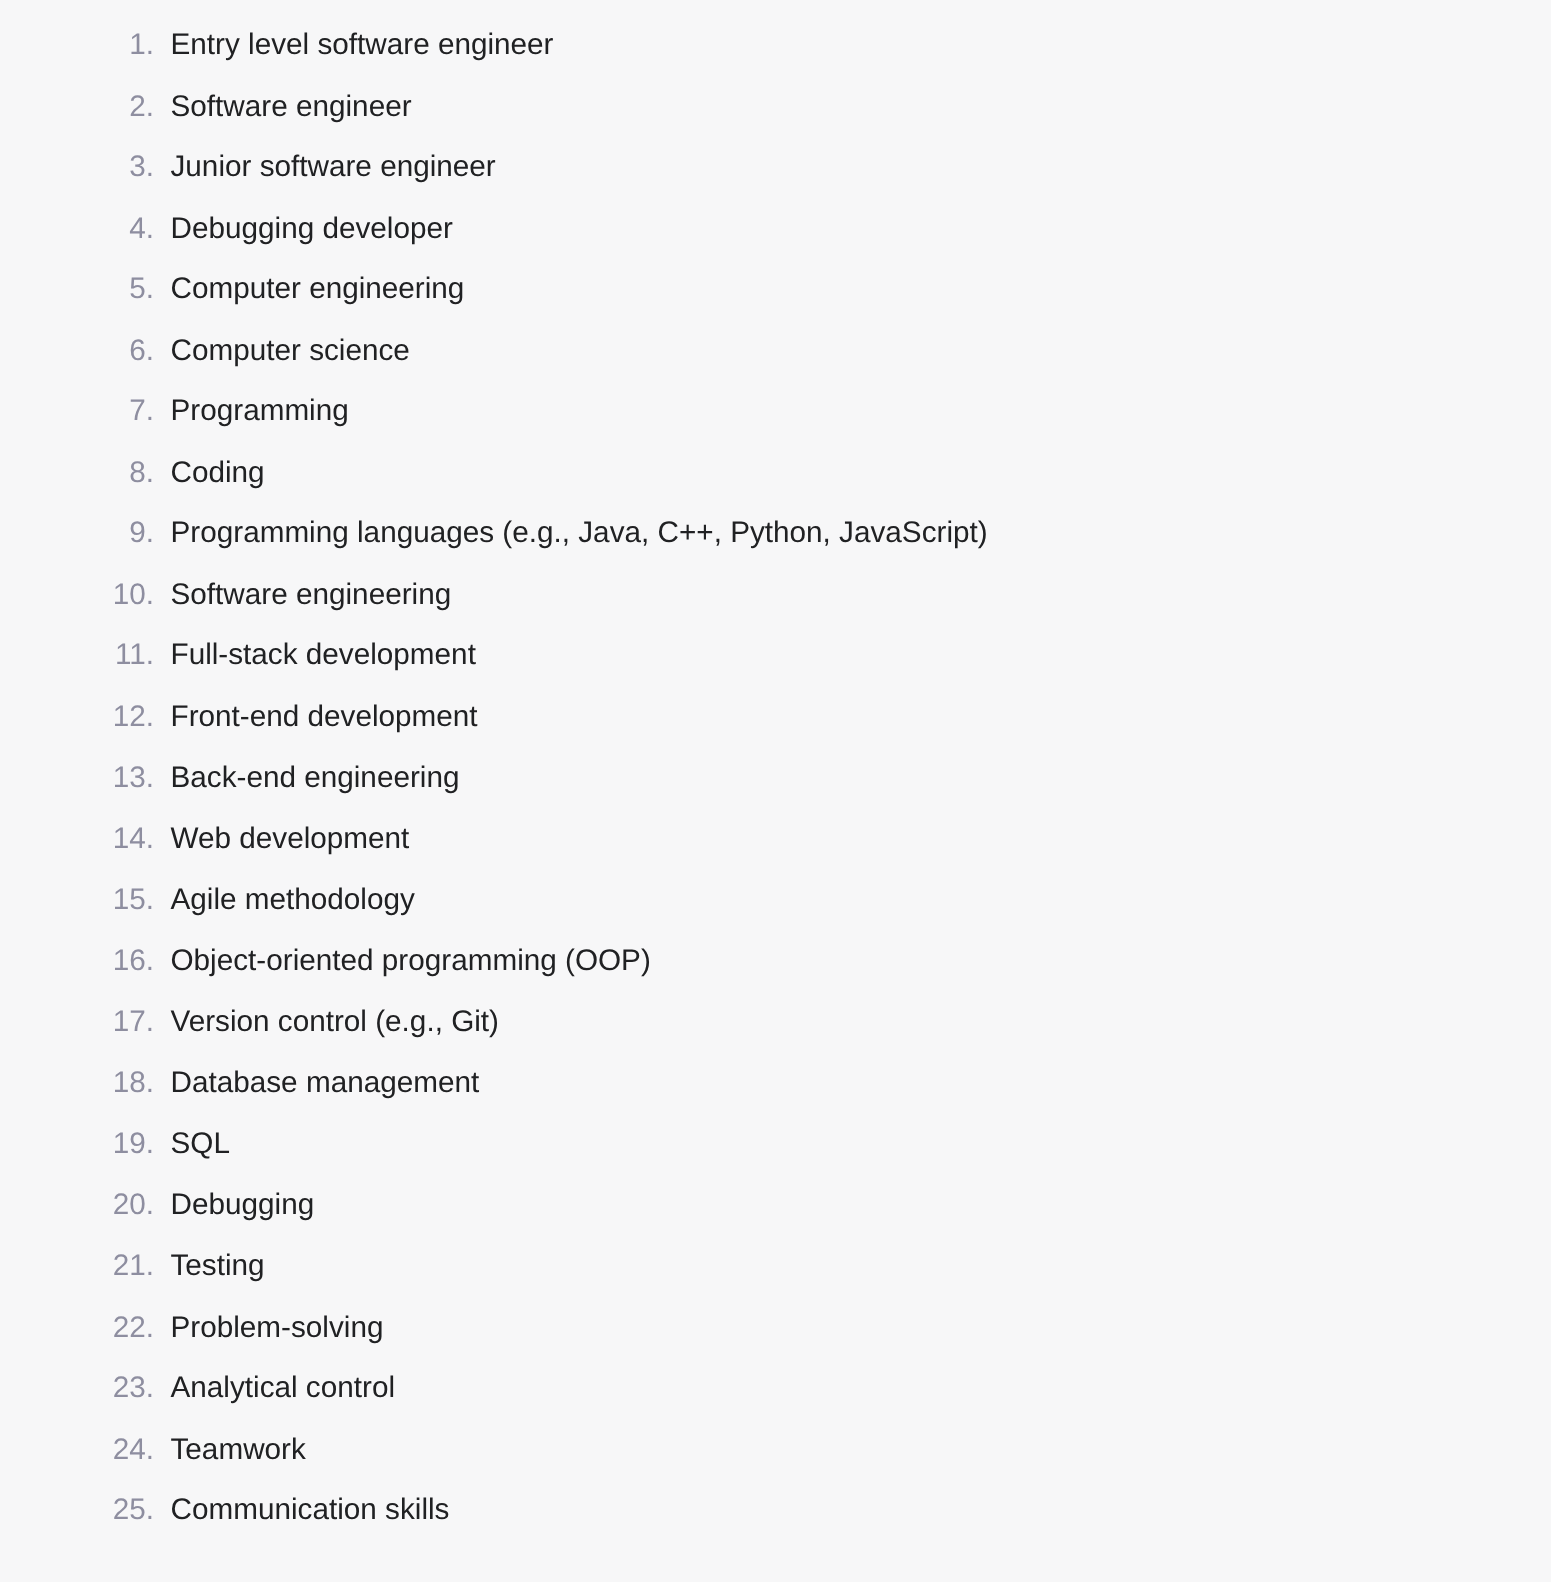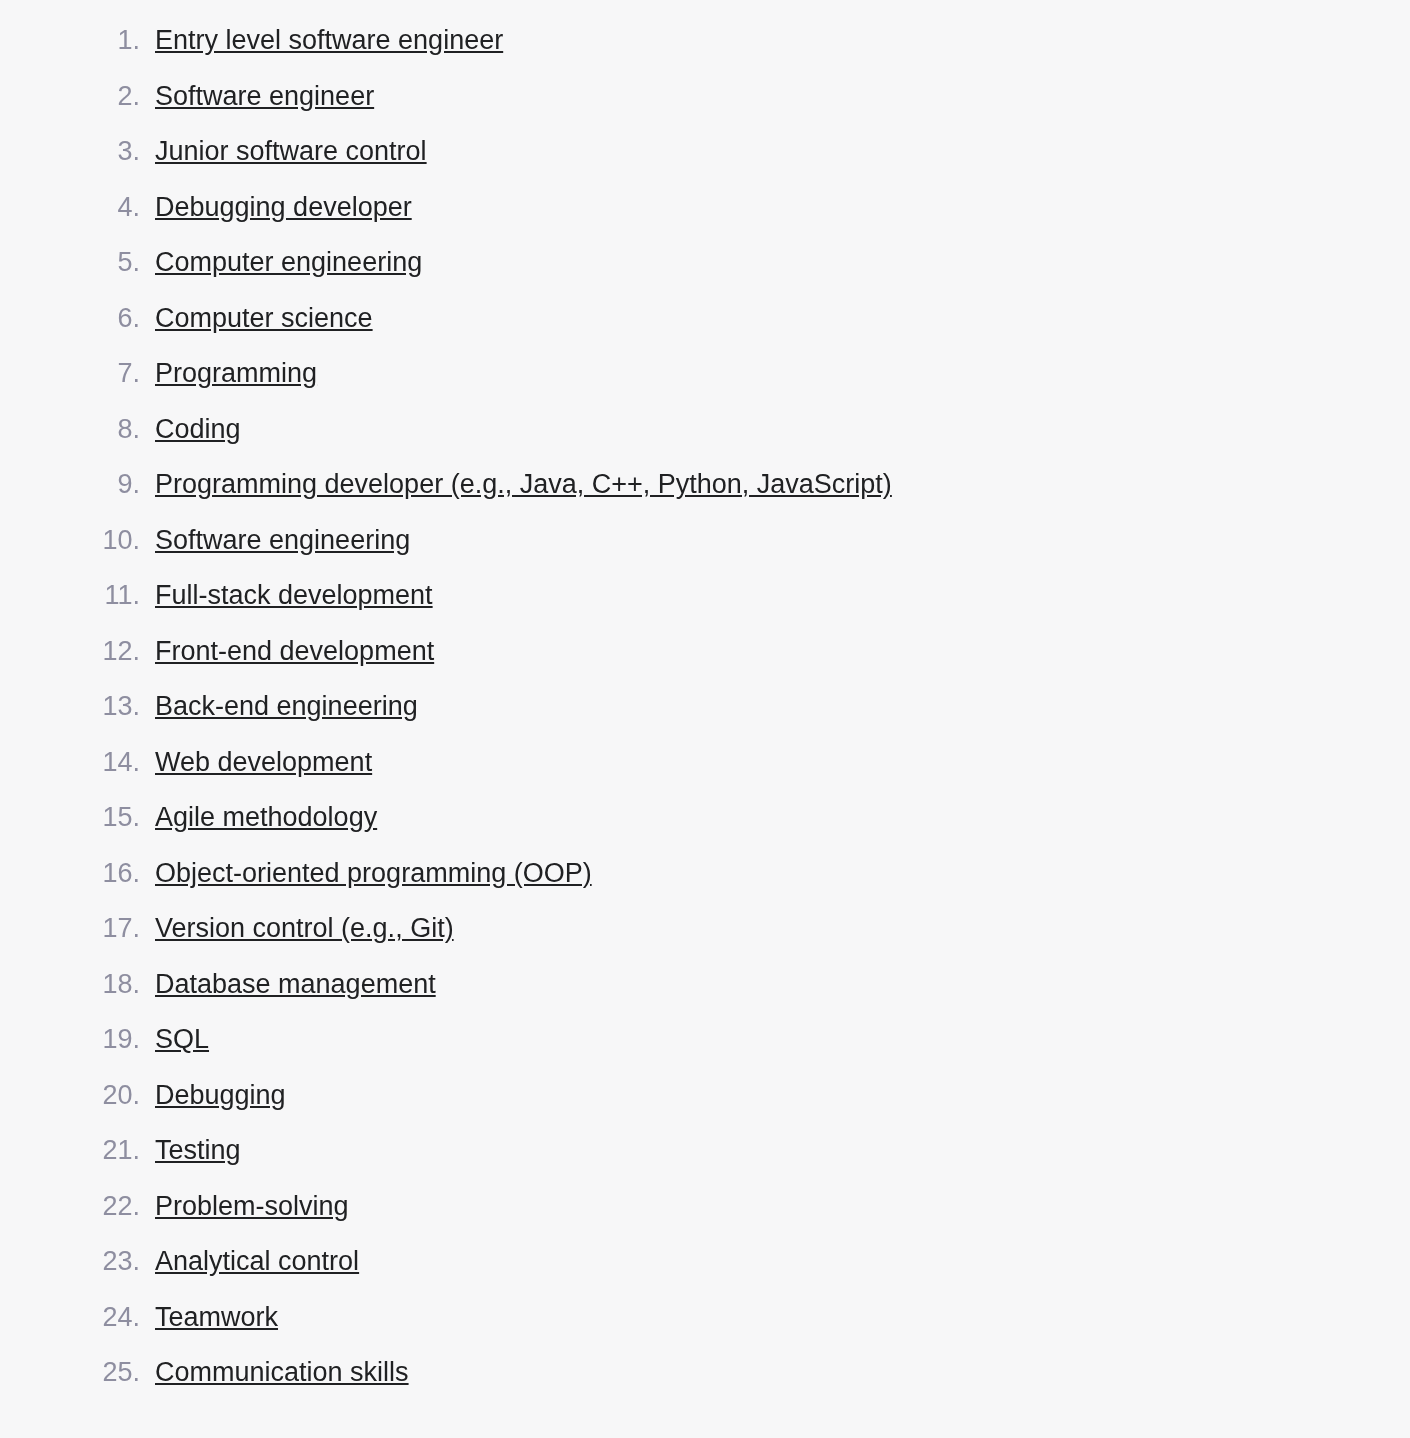--- a/index.html
+++ b/index.html
@@ -30,53 +30,52 @@
       font-size: 27px;
       width: 80px;
       text-align: right;
       margin-right: 15px;
       flex-shrink: 0;
       font-variant-numeric: tabular-nums;
     }
     .item-text {
       color: #202123;
       font-size: 27px;
-      text-decoration: underline;
     }
   </style>
 </head>
 <body>
 
 <ol>
   <li>
       <span class="item-text">Entry level software engineer</span>
     </li>
   <li>
       <span class="item-text">Software engineer</span>
     </li>
   <li>
-      <span class="item-text">Junior software control</span>
+      <span class="item-text">Junior software engineer</span>
     </li>
   <li>
       <span class="item-text">Debugging developer</span>
     </li>
   <li>
       <span class="item-text">Computer engineering</span>
     </li>
   <li>
       <span class="item-text">Computer science</span>
     </li>
   <li>
       <span class="item-text">Programming</span>
     </li>
   <li>
       <span class="item-text">Coding</span>
     </li>
   <li>
-      <span class="item-text">Programming developer (e.g., Java, C++, Python, JavaScript)</span>
+      <span class="item-text">Programming languages (e.g., Java, C++, Python, JavaScript)</span>
     </li>
   <li>
       <span class="item-text">Software engineering</span>
     </li>
   <li>
       <span class="item-text">Full-stack development</span>
     </li>
   <li>
       <span class="item-text">Front-end development</span>
     </li>

